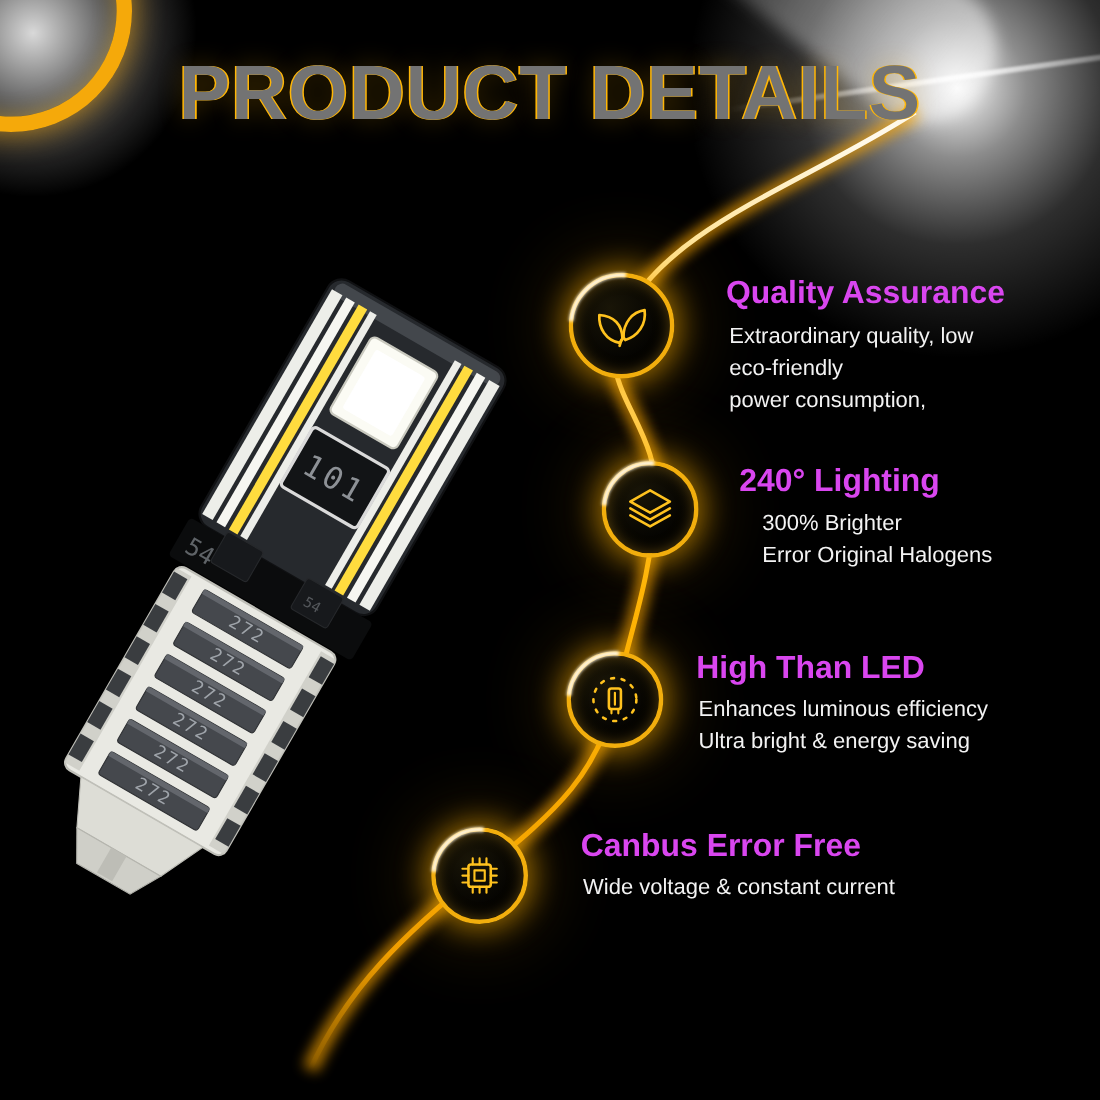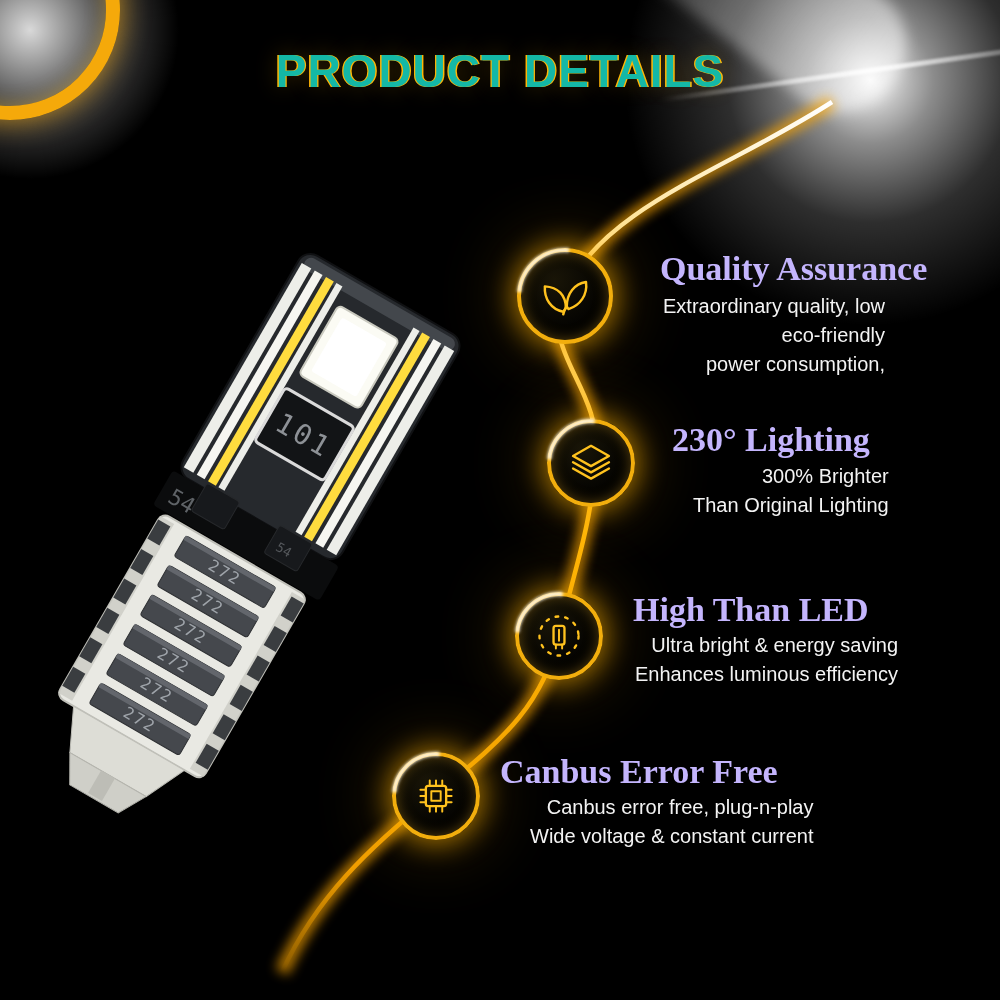--- a/index.html
+++ b/index.html
@@ -32,21 +32,21 @@
   }
   .burst-streak {
     position:absolute; left:660px; top:68px; width:420px; height:5px;
     background:linear-gradient(to right, transparent, rgba(255,255,255,.85), transparent);
     transform:rotate(-8deg); filter:blur(1px); pointer-events:none;
   }
 
   
   .title {
     position:absolute; top:44px; left:0; width:100%; text-align:center;
-    font-size:46px; font-weight:900; letter-spacing:1px; color:#14b8a6;
+    font-size:70px; font-weight:900; letter-spacing:1px; color:#737373;
     text-shadow:1.4px 0 0 #FFB606, -1.4px 0 0 #FFB606, 0 0 22px rgba(255,180,0,.25);
   }
 
   
   .curve-svg { position:absolute; left:0; top:0; }
 
   
   .bulb-svg { position:absolute; left:0; top:200px; }
 
   
@@ -57,25 +57,24 @@
     box-shadow:0 0 26px 5px rgba(255,176,0,.55), 0 0 70px 12px rgba(255,176,0,.18),
                inset 0 0 14px rgba(255,190,40,.35);
     display:flex; align-items:center; justify-content:center;
   }
   .badge::before {
     content:""; position:absolute; inset:-4px; border-radius:50%;
     border:4px solid transparent; border-top-color:rgba(255,255,255,.95);
     transform:rotate(-40deg); filter:blur(1.5px);
   }
   .feature-heading {
-    position:absolute; font-size:34px; font-weight:bold; color:#c4b5fd;
+    position:absolute; font-size:29px; font-weight:bold; color:#d946ef;
     white-space:nowrap;
-    font-family:Liberation Serif, serif;
-  }
-  .feature-lines { position:absolute;text-align:right; }
+  }
+  .feature-lines { position:absolute; }
   .feature-line {
     font-size:20px; color:#F3F3F3; line-height:29px; white-space:nowrap;
   }
   .icon-stroke { stroke:#FFC21E; fill:none; stroke-linecap:round; stroke-linejoin:round; }
 </style>
 </head>
 <body>
 
 <div class="stage">
 
@@ -205,45 +204,44 @@
     <div class="feature-line">power consumption,</div>
   </div>
 
   <div class="badge" style="left:547px; top:419px; width:88px; height:88px;">
     <svg width="50" height="50" viewBox="0 0 64 64">
       <path class="icon-stroke" stroke-width="3" d="M32 10 L55 23 L32 36 L9 23 Z"></path>
       <path class="icon-stroke" stroke-width="3" d="M9 31 L32 44 L55 31"></path>
       <path class="icon-stroke" stroke-width="3" d="M9 39 L32 52 L55 39"></path>
     </svg>
   </div>
-  <div class="feature-heading" style="left:672px; top:421px;">230° Lighting</div>
+  <div class="feature-heading" style="left:672px; top:421px;">240° Lighting</div>
   <div class="feature-lines" style="left:693px; top:462px;">
     <div class="feature-line">300% Brighter</div>
-    <div class="feature-line">Than Original Lighting</div>
+    <div class="feature-line">Error Original Halogens</div>
   </div>
 
   <div class="badge" style="left:515px; top:592px; width:88px; height:88px;">
     <svg width="50" height="50" viewBox="0 0 64 64">
       <circle class="icon-stroke" stroke-width="3" cx="32" cy="32" r="25" stroke-dasharray="3.5 9"></circle>
       <rect class="icon-stroke" stroke-width="3" x="25" y="19" width="14" height="24" rx="3"></rect>
       <path class="icon-stroke" stroke-width="2.5" d="M32 24 v14 M28 43 v5 M36 43 v5"></path>
     </svg>
   </div>
   <div class="feature-heading" style="left:633px; top:591px;">High Than LED</div>
   <div class="feature-lines" style="left:635px; top:631px;">
+    <div class="feature-line">Enhances luminous efficiency</div>
     <div class="feature-line">Ultra bright &amp; energy saving</div>
-    <div class="feature-line">Enhances luminous efficiency</div>
   </div>
 
   <div class="badge" style="left:392px; top:752px; width:88px; height:88px;">
     <svg width="50" height="50" viewBox="0 0 64 64">
       <rect class="icon-stroke" stroke-width="3" x="19" y="19" width="26" height="26" rx="3"></rect>
       <rect class="icon-stroke" stroke-width="2.5" x="26" y="26" width="12" height="12"></rect>
       <path class="icon-stroke" stroke-width="2.5" d="M24 19 V12 M32 19 V12 M40 19 V12 M24 45 V52 M32 45 V52 M40 45 V52 M19 24 H12 M19 32 H12 M19 40 H12 M45 24 H52 M45 32 H52 M45 40 H52"></path>
     </svg>
   </div>
-  <div class="feature-heading" style="left:500px; top:753px;">Canbus Error Free</div>
+  <div class="feature-heading" style="left:528px; top:753px;">Canbus Error Free</div>
   <div class="feature-lines" style="left:530px; top:793px;">
-    <div class="feature-line">Canbus error free, plug-n-play</div>
     <div class="feature-line">Wide voltage &amp; constant current</div>
   </div>
 
 </div>
 
 </body></html>

